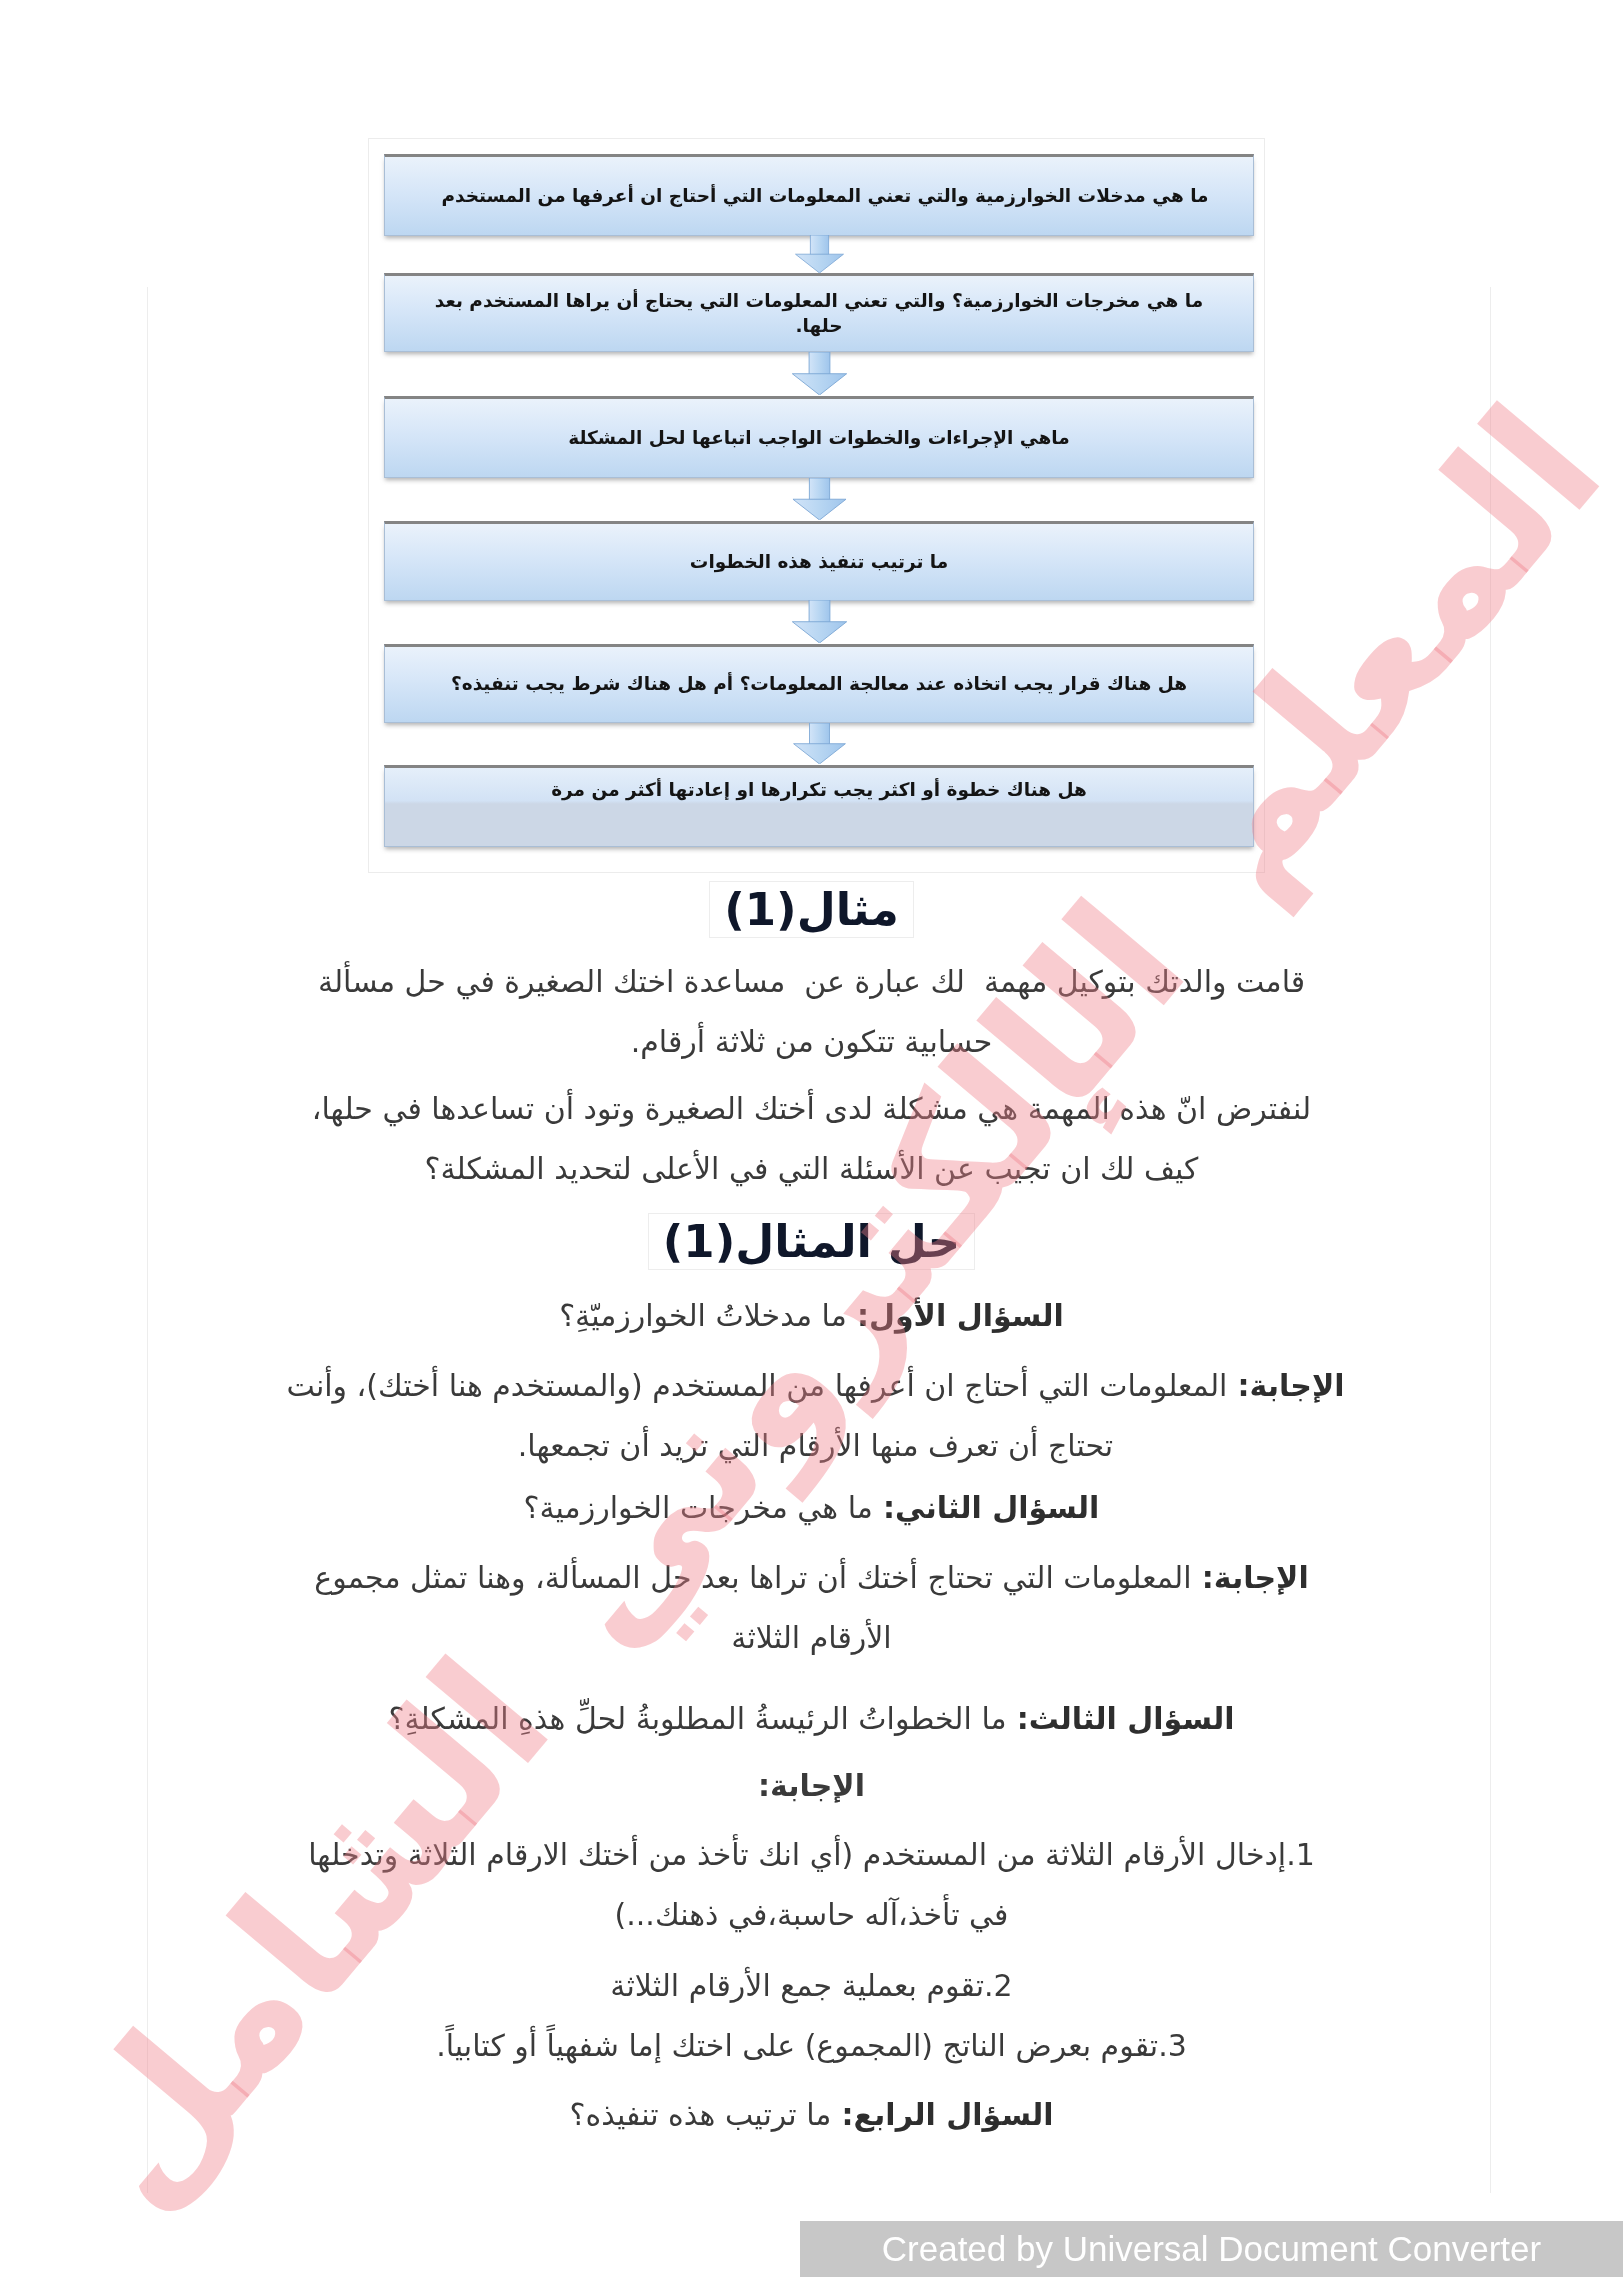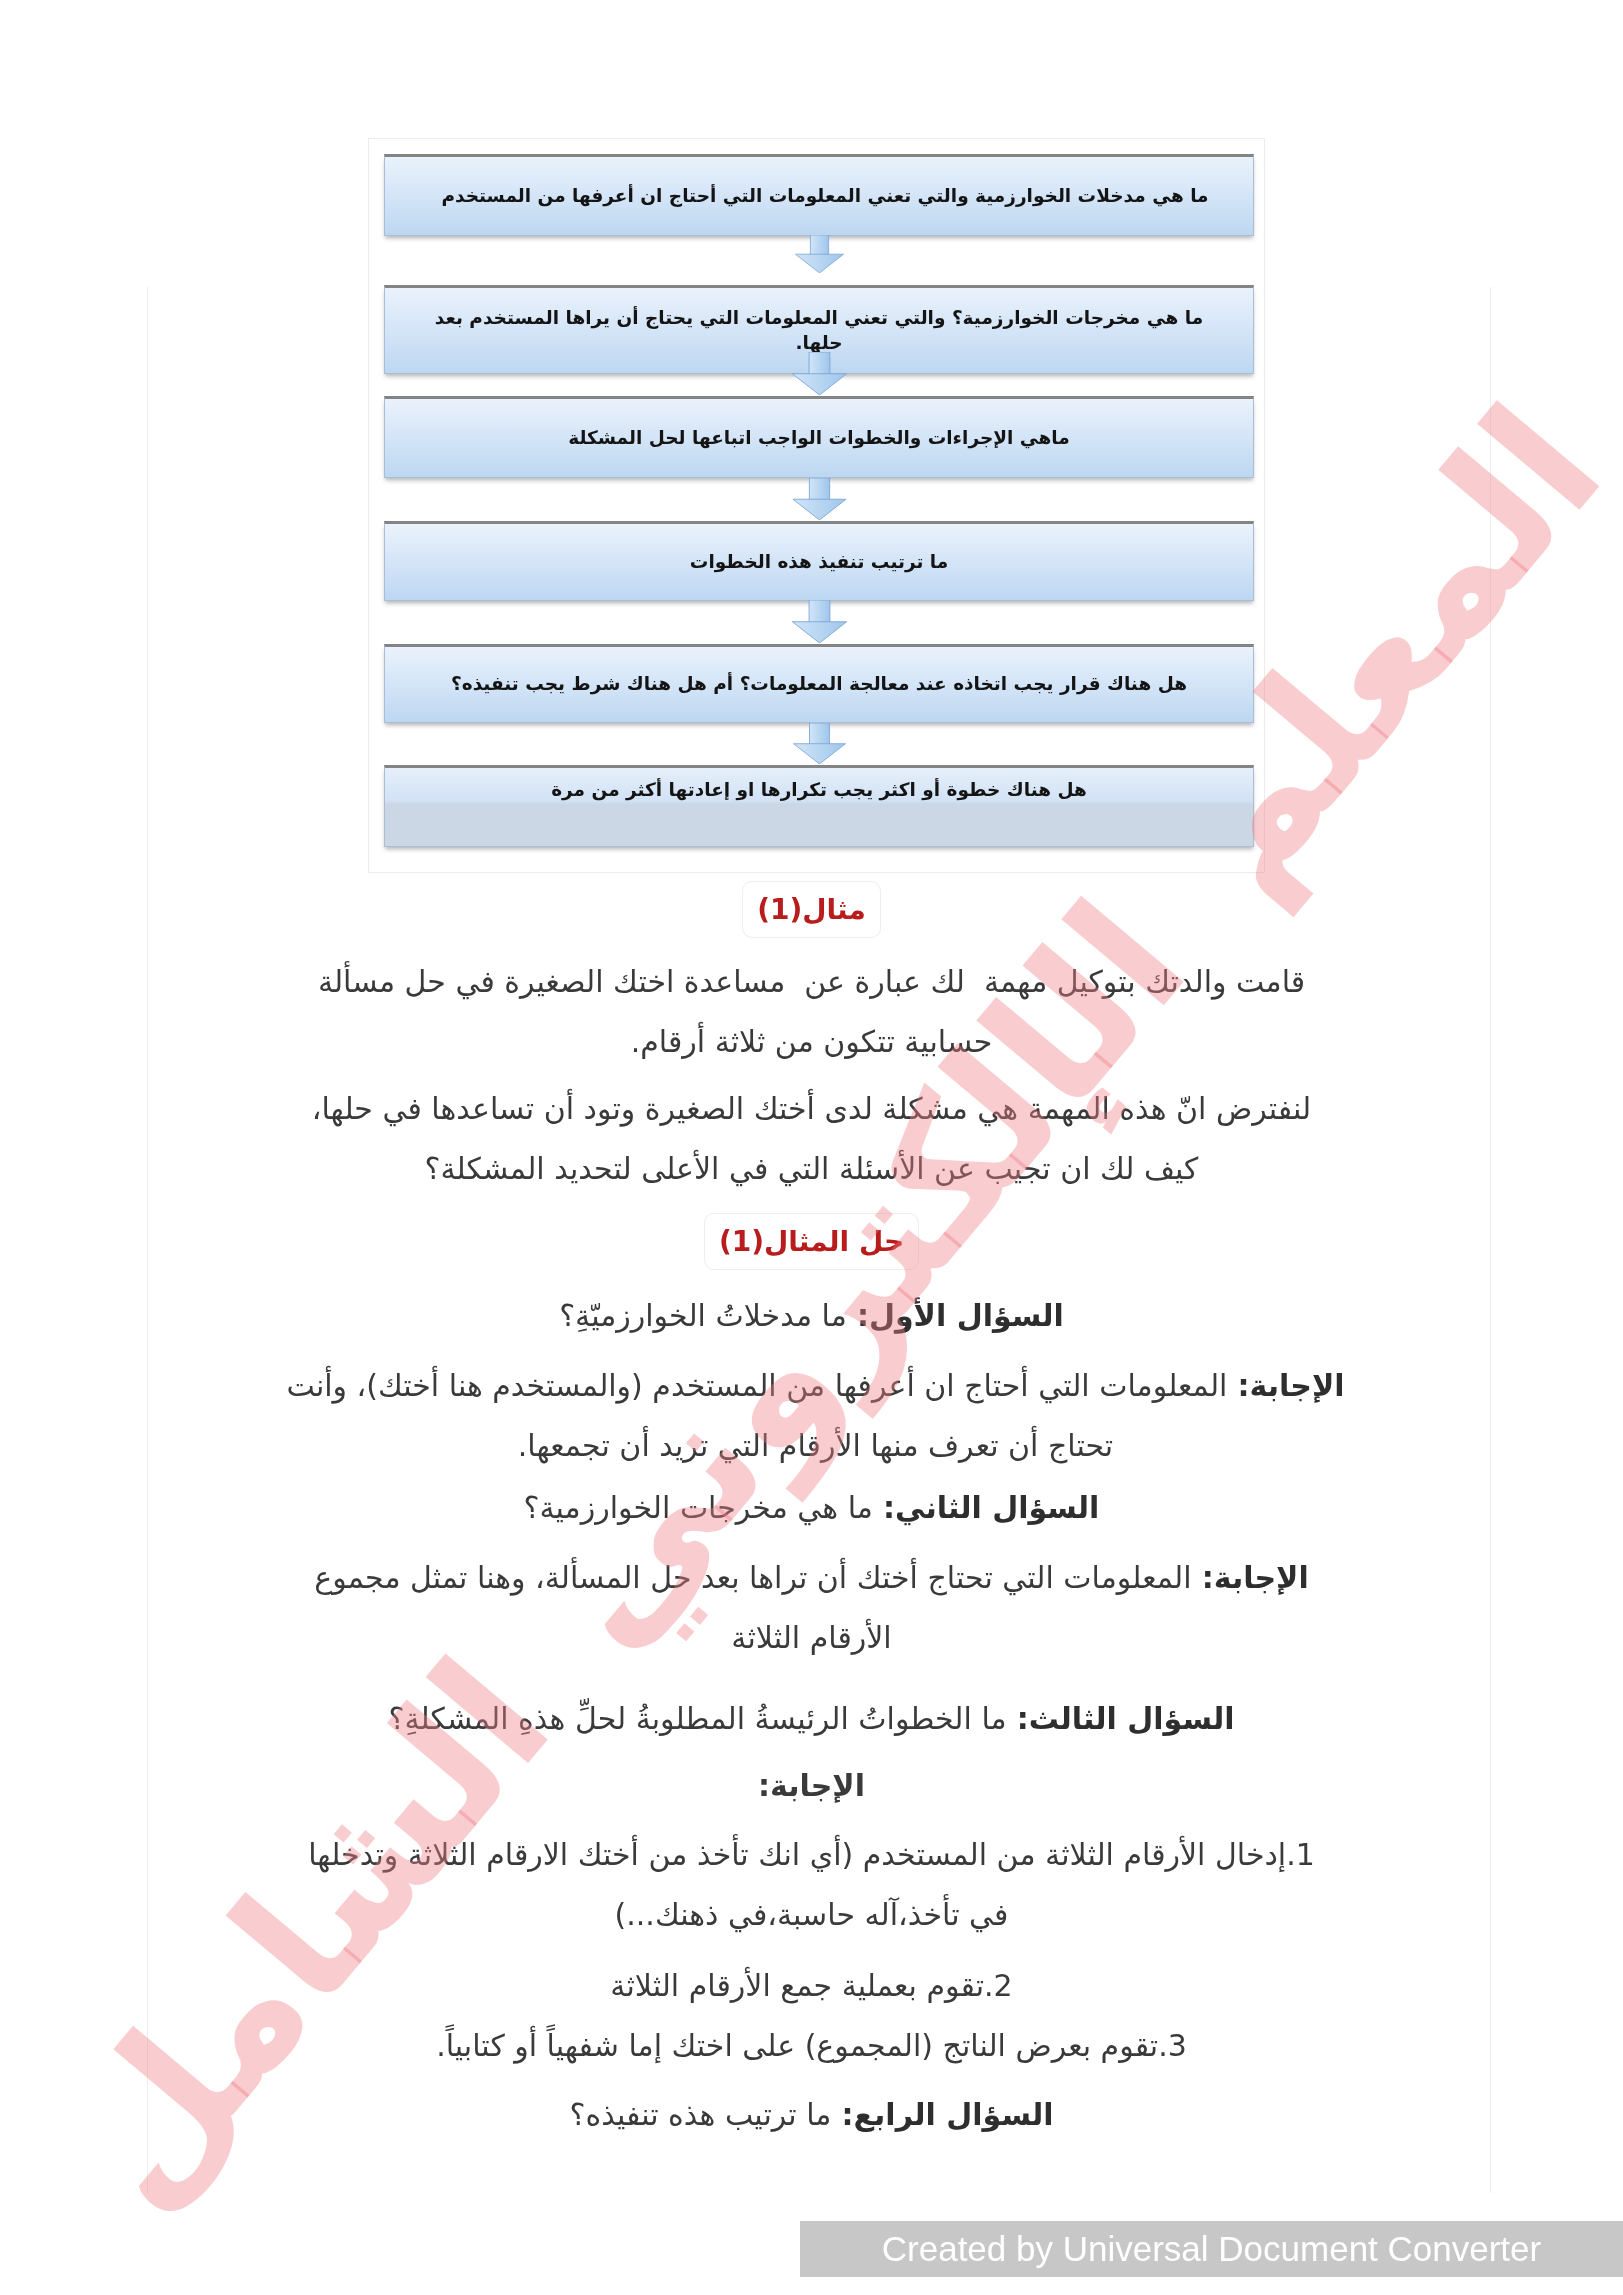--- a/index.html
+++ b/index.html
@@ -26,21 +26,21 @@
   }
   .fbox.last{
     background:linear-gradient(180deg,#e5effa 0%,#d2e2f5 42%,#ccd7e6 46%,#ccd7e6 100%);
     align-items:flex-start; padding-top:10.2px;
   }
   .arrow{position:absolute; left:780px; width:79px;}
   
   .block{position:absolute; left:0; right:0; text-align:center; color:#3a3a3a;}
   .line{white-space:pre; line-height:60px; font-size:30px;}
   .framed{display:inline-block; border:0.9px solid #ededed; padding:1.9px 14px; background:transparent;}
-  .red{color:#b91c1c; font-weight:bold; font-size:28px; line-height:51px;border-radius:10px;}
+  .red{color:#0f172a; font-weight:bold; font-size:45px; line-height:51px;}
   .lbl{font-weight:bold; color:#2e2e2e; margin-left:10.2px;}
   
   .watermark{
     position:absolute; top:370px; right:139px; width:1990px;
     transform:rotate(-50deg); transform-origin:top right;
     direction:rtl; text-align:right; white-space:nowrap;
     font-size:176px; font-weight:bold; color:rgba(240,128,138,0.40);
     letter-spacing:3.7px; word-spacing:32px; z-index:30; pointer-events:none;
   }
   
@@ -71,21 +71,21 @@
   <div class="chart-frame"></div>
 
   <div class="fbox" style="top:154px;height:82px;padding-left:40px;">
     <span>ما هي مدخلات الخوارزمية والتي تعني المعلومات التي أحتاج ان أعرفها من المستخدم</span>
   </div>
   <svg class="arrow" style="top:235px;" width="79" height="38" viewBox="0 0 170 95">
     <rect x="62" y="0" width="46" height="50" fill="url(#ag)" stroke="#7ba6d4" stroke-width="2"></rect>
     <polygon points="25,48 145,48 85,95" fill="url(#ag)" stroke="#7ba6d4" stroke-width="2"></polygon>
   </svg>
 
-  <div class="fbox" style="top:285px;height:89px;">
+  <div class="fbox" style="top:273px;height:79px;">
     <span>ما هي مخرجات الخوارزمية؟ والتي تعني المعلومات التي يحتاج أن يراها المستخدم بعد حلها.</span>
   </div>
   <svg class="arrow" style="top:352px;" width="79" height="43" viewBox="0 0 170 95">
     <rect x="62" y="0" width="46" height="50" fill="url(#ag)" stroke="#7ba6d4" stroke-width="2"></rect>
     <polygon points="25,48 145,48 85,95" fill="url(#ag)" stroke="#7ba6d4" stroke-width="2"></polygon>
   </svg>
 
   <div class="fbox" style="top:396px;height:82px;">
     <span>ماهي الإجراءات والخطوات الواجب اتباعها لحل المشكلة</span>
   </div>

